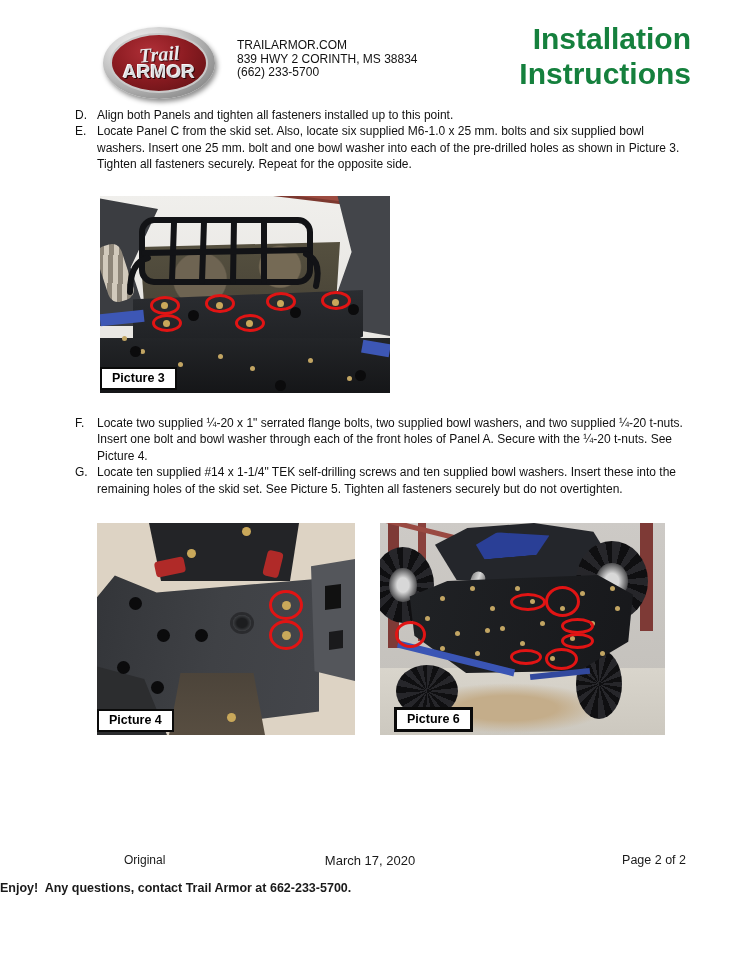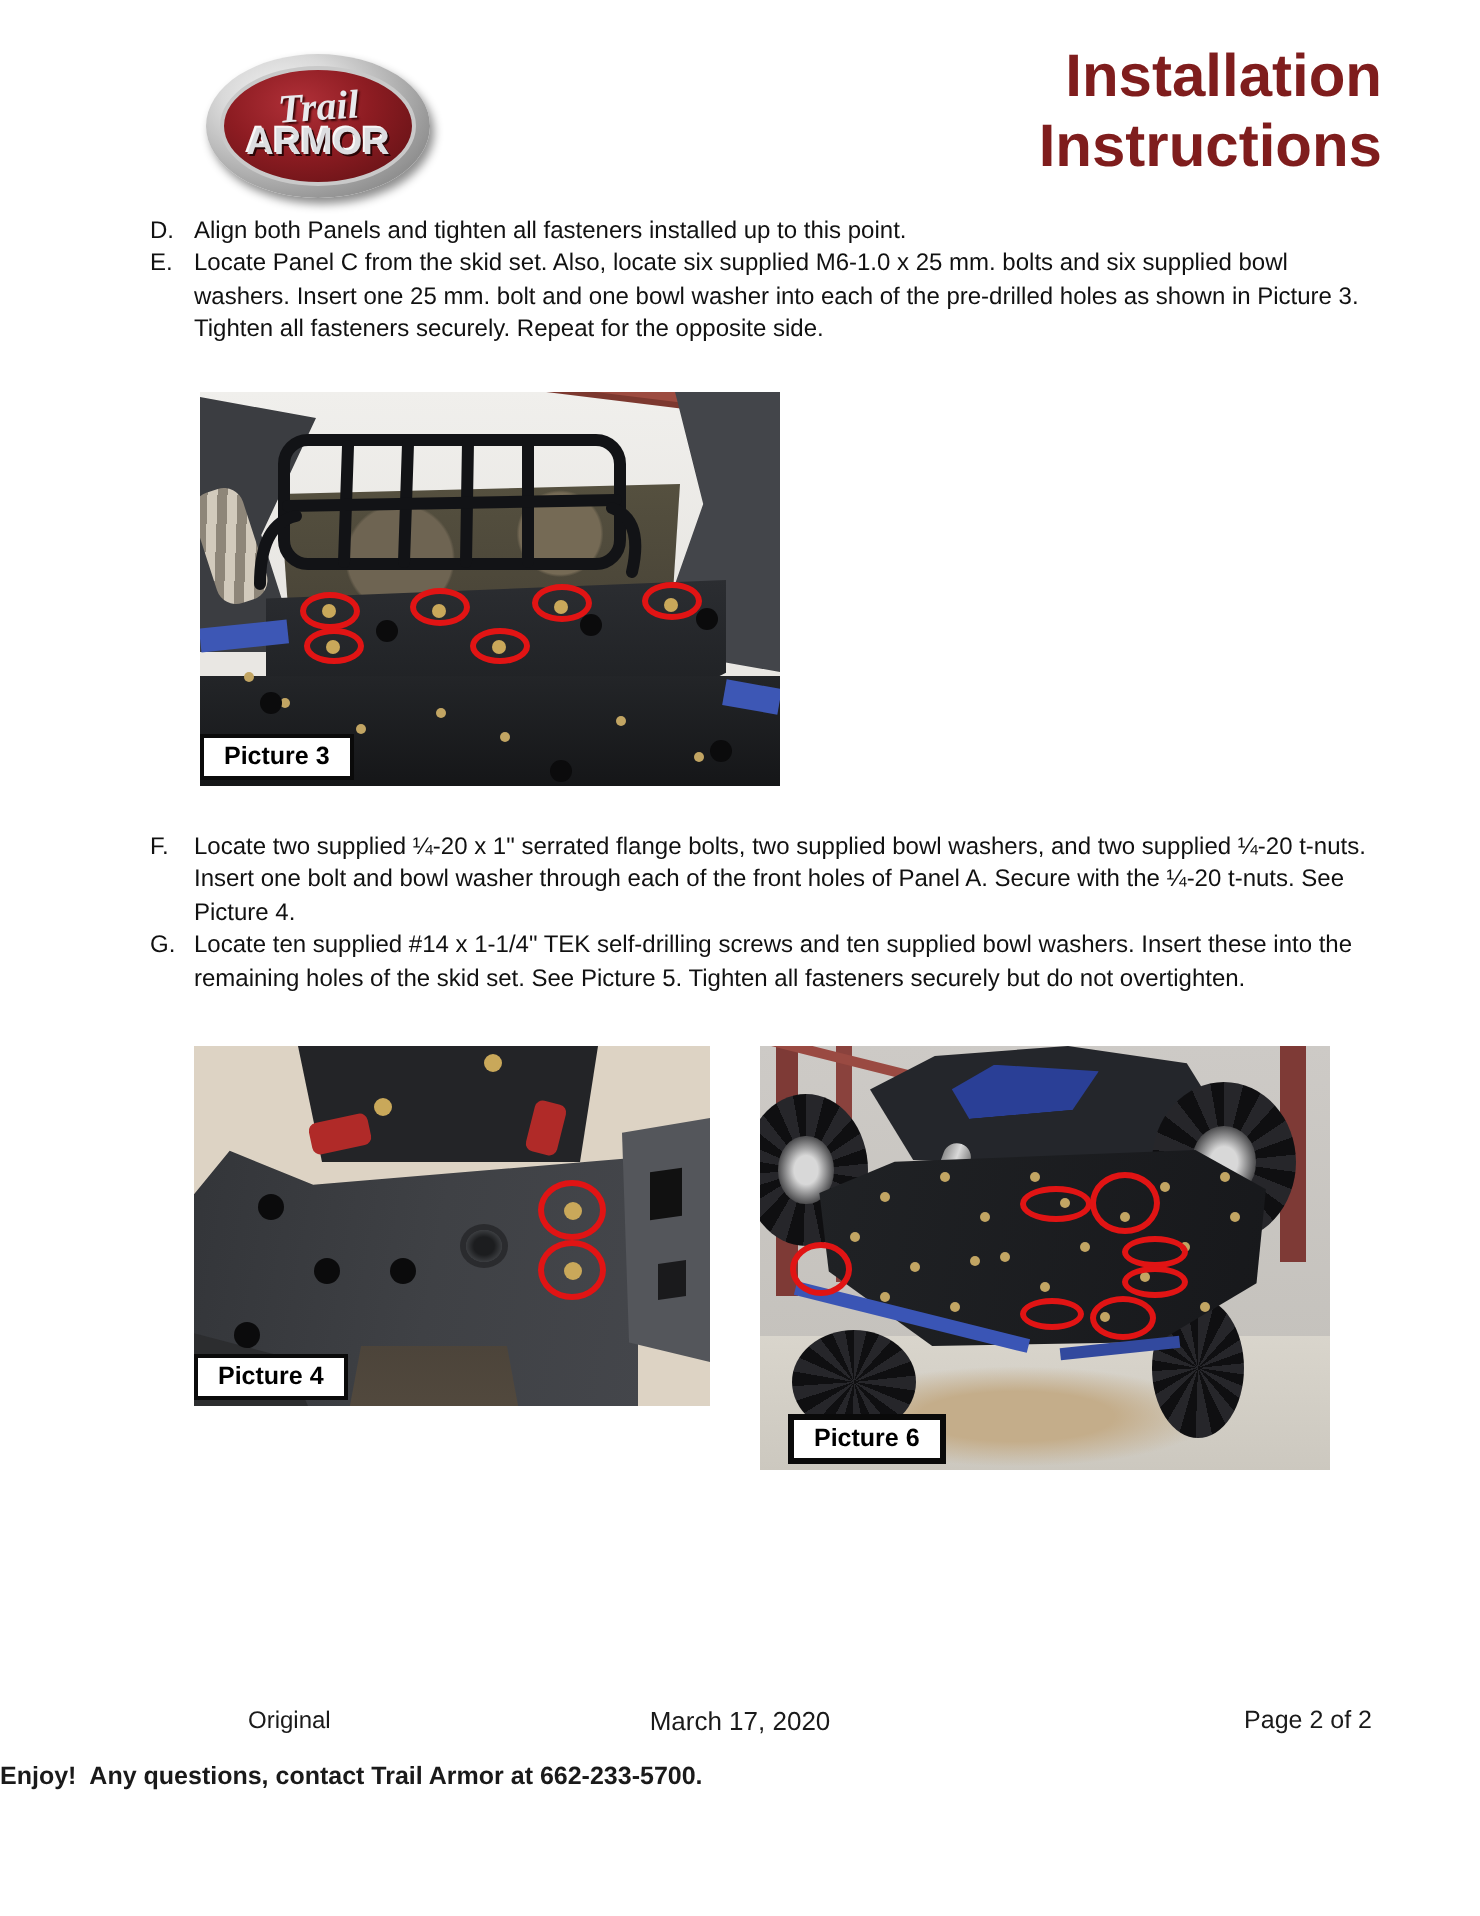--- a/index.html
+++ b/index.html
@@ -33,35 +33,35 @@
   .logo-armor {
     font-size:19px; line-height:18px; font-weight:bold; letter-spacing:0px; color:#dcdde0;
     text-shadow:1px 1px 0 #2b0506, -1px -1px 0 #f8f8f8;
   }
   .contact {
     position:absolute; left:237px; top:39px;
     font-size:12px; line-height:13.5px; color:#111;
   }
   .doc-title {
     position:absolute; right:49px; top:21px; text-align:right;
-    font-size:30px; line-height:35px; font-weight:bold; color:#7f1d1d;
+    font-size:30px; line-height:35px; font-weight:bold; color:#15803d;
   }
 
   
   .instr-group { position:absolute; left:75px; width:615px; }
   .group1 { top:107px; }
   .group2 { top:415px; }
   .instr { display:flex; font-size:12px; line-height:16.4px; color:#111; }
   .instr .letter { width:22px; flex:0 0 22px; }
   .instr .itext { flex:1; }
 
   
   .photo { position:absolute; overflow:hidden; background:#e9e7e3; }
   .photo3 { left:100px; top:196px; width:290px; height:197px; }
-  .photo4 { left:97px;  top:523px; width:258px; height:180px; }
+  .photo4 { left:97px;  top:523px; width:258px; height:212px; }
   .photo5 { left:380px; top:523px; width:285px; height:212px; }
   .ab { position:absolute; }
 
   .plabel {
     position:absolute; left:0; bottom:3px; z-index:30;
     background:#fff; border:2px solid #0a0a0a; padding:2px 10px 3px 10px;
     font-size:12.5px; font-weight:bold; color:#000; white-space:nowrap;
   }
   .photo5 .plabel { left:14px; border-width:3px; }
 
@@ -150,20 +150,25 @@
 
 <div class="page">
 
   <div class="logo">
     <div class="logo-inner">
       <span class="logo-script">Trail</span>
       <span class="logo-armor">ARMOR</span>
     </div>
   </div>
 
+  <div class="contact">
+    <div>TRAILARMOR.COM</div>
+    <div>839 HWY 2 CORINTH, MS 38834</div>
+    <div>(662) 233-5700</div>
+  </div>
 
   <div class="doc-title">
     <div>Installation</div>
     <div>Instructions</div>
   </div>
 
   <div class="instr-group group1">
     <div class="instr">
       <span class="letter">D.</span>
       <span class="itext">Align both Panels and tighten all fasteners installed up to this point.</span>

